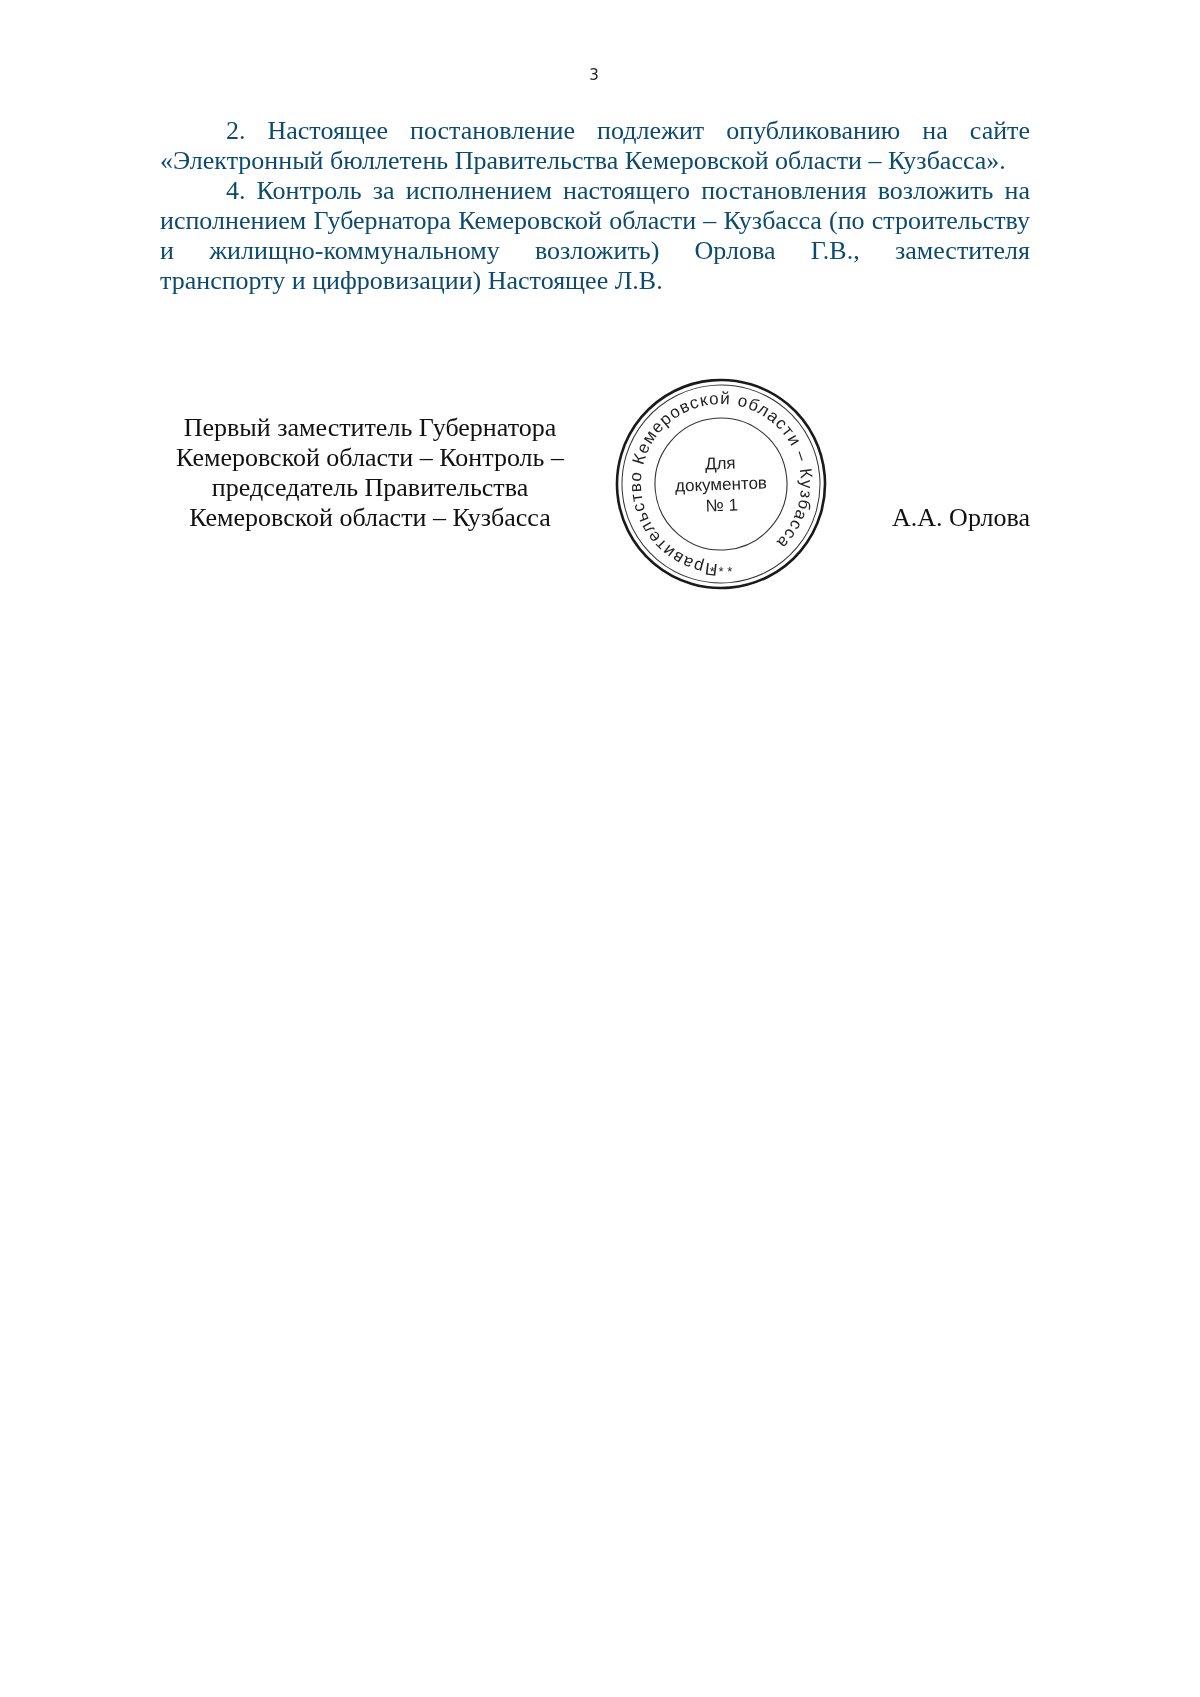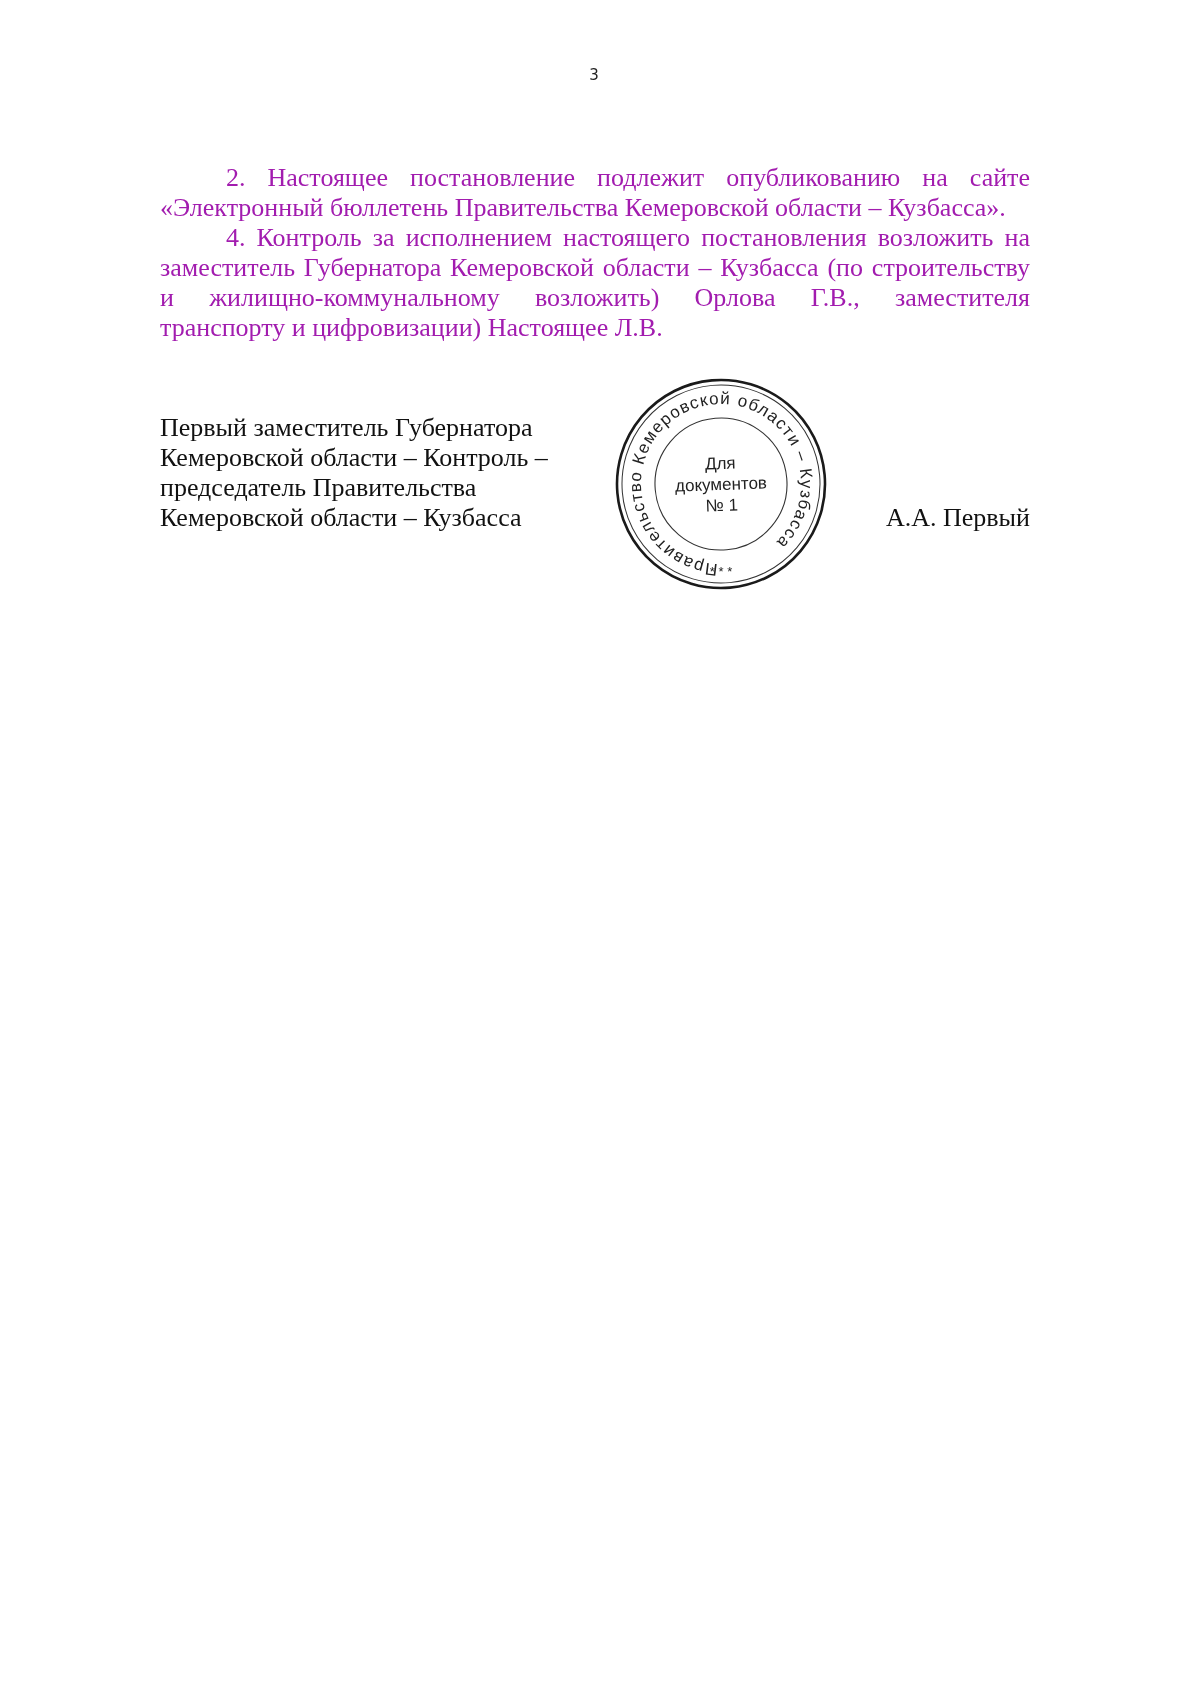--- a/index.html
+++ b/index.html
@@ -25,22 +25,21 @@
       color: #222;
     }
     .body-text {
       position: absolute;
       left: 160px;
       top: 116px;
       width: 870px;
       font-family: "Liberation Serif", serif;
       font-size: 26px;
       line-height: 30px;
-      color: #a21caf;
-      margin-top: 47px;
+      color: #0c4a6e;
     }
     .para {
       margin: 0;
       text-align: justify;
       text-indent: 66px;
       hyphens: none;
     }
     .para .line {
       display: block;
       text-align: justify;
@@ -52,21 +51,21 @@
       padding-left: 66px;
     }
     .para .line.last {
       text-align-last: left;
     }
     .sig-title {
       position: absolute;
       left: 160px;
       width: 420px;
       top: 413px;
-      text-align: left;
+      text-align: center;
       font-family: "Liberation Serif", serif;
       font-size: 26px;
       line-height: 30px;
       color: #111;
     }
     .sig-title .line { display: block; }
     .sig-name {
       position: absolute;
       right: 170px;
       top: 503px;
@@ -107,21 +106,21 @@
 
 <div class="page-number">3</div>
 
 <div class="body-text">
   <p class="para">
     <span class="line first">2. Настоящее постановление подлежит опубликованию на сайте</span>
     <span class="line last">«Электронный бюллетень Правительства Кемеровской области – Кузбасса».</span>
   </p>
   <p class="para">
     <span class="line first">4. Контроль за исполнением настоящего постановления возложить на</span>
-    <span class="line">заместитель Губернатора Кемеровской области – Кузбасса (по строительству</span>
+    <span class="line">исполнением Губернатора Кемеровской области – Кузбасса (по строительству</span>
     <span class="line">и жилищно-коммунальному возложить) Орлова Г.В., заместителя</span>
     <span class="line last">транспорту и цифровизации) Настоящее Л.В.</span>
   </p>
 </div>
 
 <div class="sig-title">
   <span class="line">Первый заместитель Губернатора</span>
   <span class="line">Кемеровской области – Контроль –</span>
   <span class="line">председатель Правительства</span>
   <span class="line">Кемеровской области – Кузбасса</span>
@@ -142,13 +141,13 @@
     </g>
     <text x="108" y="200" text-anchor="middle" font-family="Liberation Sans, sans-serif" font-size="13" fill="#222">* * *</text>
   </svg>
   <div class="stamp-center">
     <span>Для</span>
     <span>документов</span>
     <span>№ 1</span>
   </div>
 </div>
 
-<div class="sig-name">А.А. Первый</div>
+<div class="sig-name">А.А. Орлова</div>
 
 </body></html>

